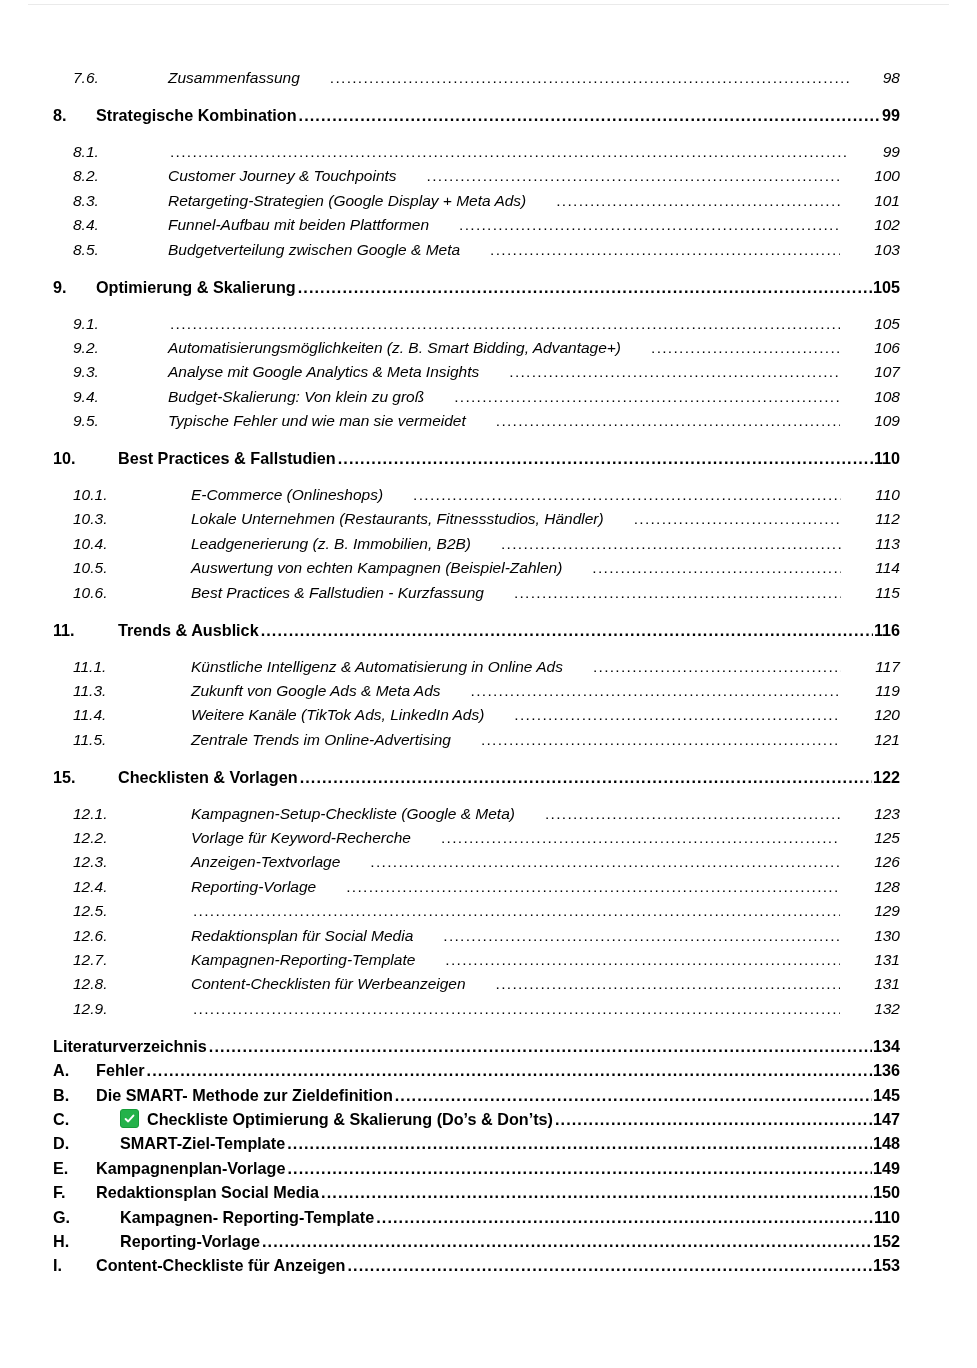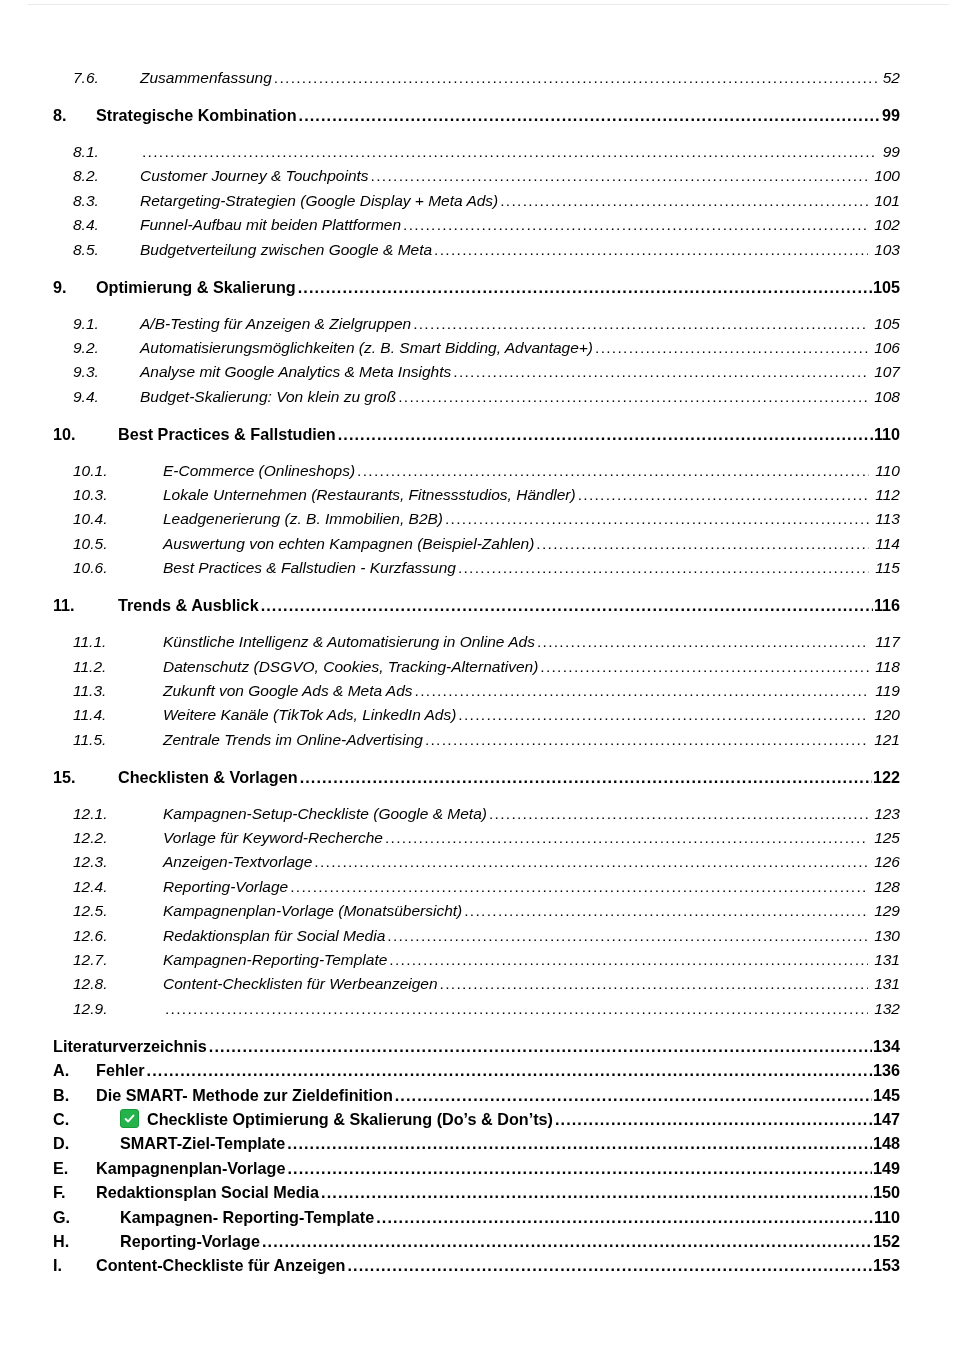--- a/index.html
+++ b/index.html
@@ -34,20 +34,21 @@
     align-items: baseline;
     height: 24.4px;
     line-height: 24.4px;
     white-space: nowrap;
   }
   .row.sub {
     font-style: italic;
     font-size: 15.5px;
     padding-left: 20px;
     font-weight: 400;
+    gap: 28px;
   }
   .row.h1 {
     font-weight: bold;
     font-size: 16.2px;
   }
   .row.spaced { margin: 12.6px 0; }
   .row.spacedTop { margin-top: 12.6px; }
 
   .num { flex: 0 0 auto; }
   .sub .num { width: 67px; }
@@ -95,21 +96,21 @@
 </head>
 <body>
 
 <div class="topline"></div>
 
 <div class="toc">
     <div class="row sub">
       <span class="num">7.6.</span>
       <span class="title">Zusammenfassung</span>
       <span class="leader"></span>
-      <span class="page">52</span>
+      <span class="page">98</span>
     </div>
     <div class="row h1 spaced">
       <span class="num">8.</span>
       <span class="title">Strategische Kombination</span>
       <span class="leader"></span>
       <span class="page">99</span>
     </div>
     <div class="row sub">
       <span class="num">8.1.</span>
       <span class="leader"></span>
@@ -140,41 +141,46 @@
       <span class="page">103</span>
     </div>
     <div class="row h1 spaced">
       <span class="num">9.</span>
       <span class="title">Optimierung &amp; Skalierung</span>
       <span class="leader"></span>
       <span class="page">105</span>
     </div>
     <div class="row sub">
       <span class="num">9.1.</span>
-      <span class="title">A/B-Testing für Anzeigen &amp; Zielgruppen</span>
       <span class="leader"></span>
       <span class="page">105</span>
     </div>
     <div class="row sub">
       <span class="num">9.2.</span>
       <span class="title">Automatisierungsmöglichkeiten (z. B. Smart Bidding, Advantage+)</span>
       <span class="leader"></span>
       <span class="page">106</span>
     </div>
     <div class="row sub">
       <span class="num">9.3.</span>
       <span class="title">Analyse mit Google Analytics &amp; Meta Insights</span>
       <span class="leader"></span>
       <span class="page">107</span>
     </div>
     <div class="row sub">
       <span class="num">9.4.</span>
       <span class="title">Budget-Skalierung: Von klein zu groß</span>
       <span class="leader"></span>
       <span class="page">108</span>
+    </div>
+    <div class="row sub">
+      <span class="num">9.5.</span>
+      <span class="title">Typische Fehler und wie man sie vermeidet</span>
+      <span class="leader"></span>
+      <span class="page">109</span>
     </div>
     <div class="row h1 h1wide spaced">
       <span class="num">10.</span>
       <span class="title">Best Practices &amp; Fallstudien</span>
       <span class="leader"></span>
       <span class="page">110</span>
     </div>
     <div class="row sub deep">
       <span class="num">10.1.</span>
       <span class="title">E-Commerce (Onlineshops)</span>
@@ -211,26 +217,20 @@
       <span class="leader"></span>
       <span class="page">116</span>
     </div>
     <div class="row sub deep">
       <span class="num">11.1.</span>
       <span class="title">Künstliche Intelligenz &amp; Automatisierung in Online Ads</span>
       <span class="leader"></span>
       <span class="page">117</span>
     </div>
     <div class="row sub deep">
-      <span class="num">11.2.</span>
-      <span class="title">Datenschutz (DSGVO, Cookies, Tracking-Alternativen)</span>
-      <span class="leader"></span>
-      <span class="page">118</span>
-    </div>
-    <div class="row sub deep">
       <span class="num">11.3.</span>
       <span class="title">Zukunft von Google Ads &amp; Meta Ads</span>
       <span class="leader"></span>
       <span class="page">119</span>
     </div>
     <div class="row sub deep">
       <span class="num">11.4.</span>
       <span class="title">Weitere Kanäle (TikTok Ads, LinkedIn Ads)</span>
       <span class="leader"></span>
       <span class="page">120</span>
@@ -266,21 +266,20 @@
       <span class="page">126</span>
     </div>
     <div class="row sub deep">
       <span class="num">12.4.</span>
       <span class="title">Reporting-Vorlage</span>
       <span class="leader"></span>
       <span class="page">128</span>
     </div>
     <div class="row sub deep">
       <span class="num">12.5.</span>
-      <span class="title">Kampagnenplan-Vorlage (Monatsübersicht)</span>
       <span class="leader"></span>
       <span class="page">129</span>
     </div>
     <div class="row sub deep">
       <span class="num">12.6.</span>
       <span class="title">Redaktionsplan für Social Media</span>
       <span class="leader"></span>
       <span class="page">130</span>
     </div>
     <div class="row sub deep">

